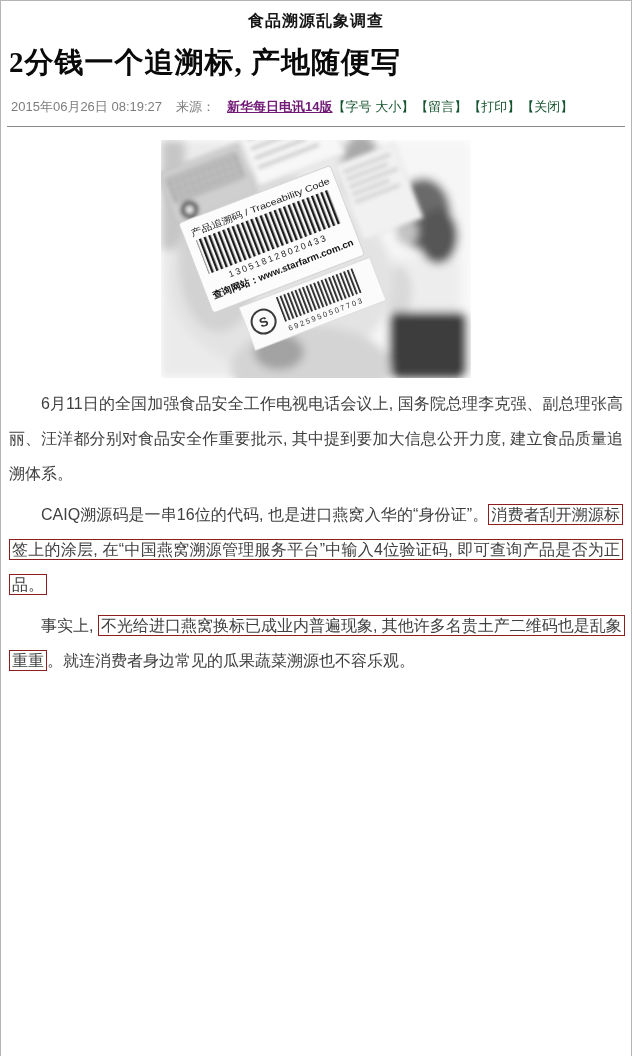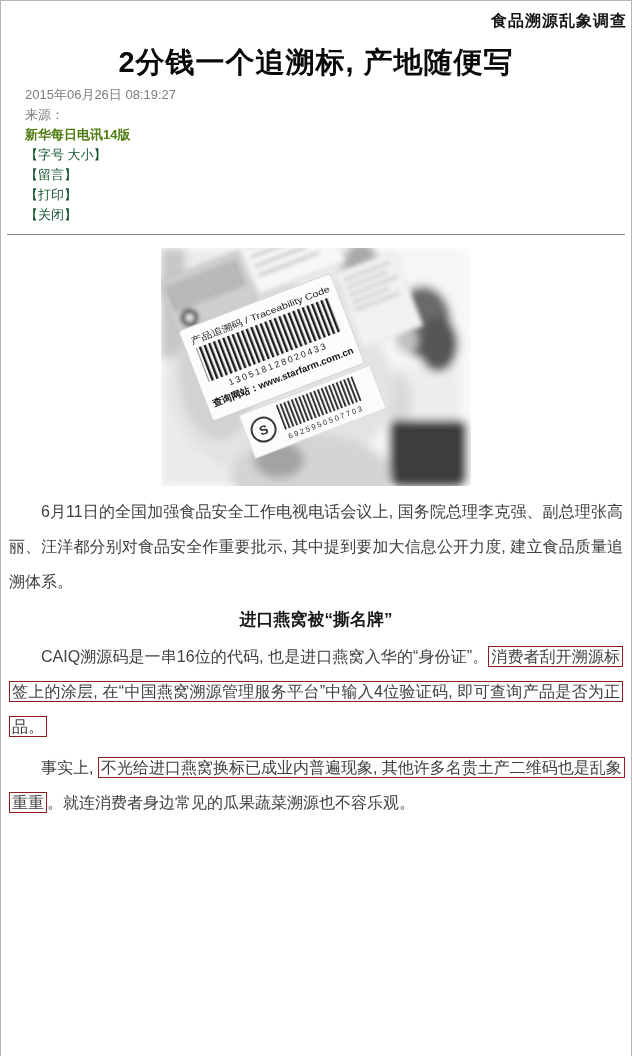--- a/index.html
+++ b/index.html
@@ -2,34 +2,34 @@
 <html><head>
 <meta charset="utf-8">
 <style>
   html,body{margin:0;padding:0;background:#fff;}
   .page{
     width:632px;height:1056px;box-sizing:border-box;margin:0;
     background:#fff;border:1px solid #b5b5b5;border-bottom:none;
     font-family:"Liberation Sans",sans-serif;overflow:hidden;
   }
   .cat-title{
-    margin:10px 4px 0;text-align:right;font-size:16px;font-weight:700;
+    margin:10px 4px 0;text-align:center;font-size:16px;font-weight:700;
     color:#151515;letter-spacing:1px;
   }
   .headline{
-    margin:11px 8px 2px;text-align:center;font-size:29px;font-weight:700;
-    color:#0a0a0a;font-family:Liberation Sans, sans-serif;letter-spacing:1px;
+    margin:11px 8px 14px;text-align:left;font-size:29px;font-weight:700;
+    color:#0a0a0a;font-family:Liberation Serif, serif;letter-spacing:1px;
   }
   .meta{
-    display:flex;align-items:flex-start;padding:0 24px;font-size:13px;
-    color:#7d7d7d;white-space:nowrap;line-height:20px;flex-direction:column;
+    display:flex;align-items:flex-end;padding:0 10px;font-size:13px;
+    color:#7d7d7d;white-space:nowrap;line-height:20px;
   }
   .meta .dt{margin-right:14px;}
   .meta .src-label{margin-right:12px;}
-  .meta .src-name{color:#4d7c0f;font-weight:700;margin-right:6px;}
+  .meta .src-name{color:#701a75;font-weight:700;text-decoration:underline;}
   .meta .tool{color:#14532d;margin-right:1px;cursor:pointer;}
   .rule{border:none;border-top:1px solid #8a8a8a;margin:9px 6px 0;}
   .photo-wrap{width:310px;height:238px;margin:13px auto 0;overflow:hidden;}
   article{
     padding:2px 8px 0;font-size:16px;line-height:35px;color:#404040;
     text-align:justify;
   }
   article p{margin:6px 0 0;text-indent:2em;}
   article h3{
     margin:8px 0 2px;text-align:center;font-size:17px;font-weight:700;
@@ -138,18 +138,17 @@
         <circle cx="76" cy="172" r="12" fill="none" stroke="#3a3a3a" stroke-width="2"></circle>
         <text x="76" y="177" font-size="13" font-weight="bold" fill="#333" text-anchor="middle">S</text>
         <rect x="96" y="154" width="82" height="26" fill="url(#bc2)"></rect>
         <text x="137" y="190" font-size="7.5" fill="#333" text-anchor="middle" letter-spacing="2">6925950507703</text>
       </g>
     </svg>
   </div>
 
   <article>
       <p><span>6月11日的全国加强食品安全工作电视电话会议上, 国务院总理李克强、副总理张高丽、汪洋都分别对食品安全作重要批示, 其中提到要加大信息公开力度, 建立食品质量追溯体系。</span></p>
-      <h3>进口燕窝被“撕名牌”</h3>
       <p><span>CAIQ溯源码是一串16位的代码, 也是进口燕窝入华的“身份证”。</span><span class="boxed">消费者刮开溯源标签上的涂层, 在“中国燕窝溯源管理服务平台”中输入4位验证码, 即可查询产品是否为正品。</span></p>
       <p><span>事实上, </span><span class="boxed">不光给进口燕窝换标已成业内普遍现象, 其他许多名贵土产二维码也是乱象重重</span><span>。就连消费者身边常见的瓜果蔬菜溯源也不容乐观。</span></p>
     </article>
 
 </div>
 
 </body></html>

